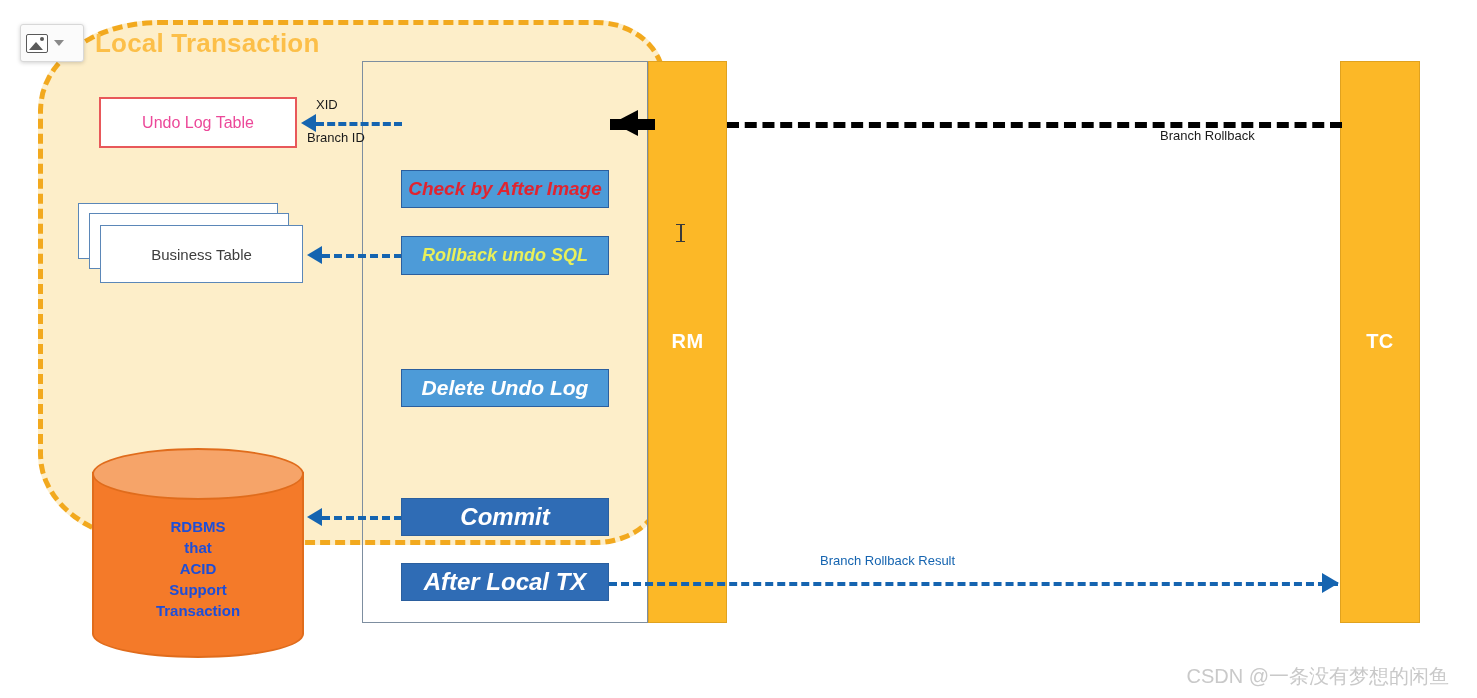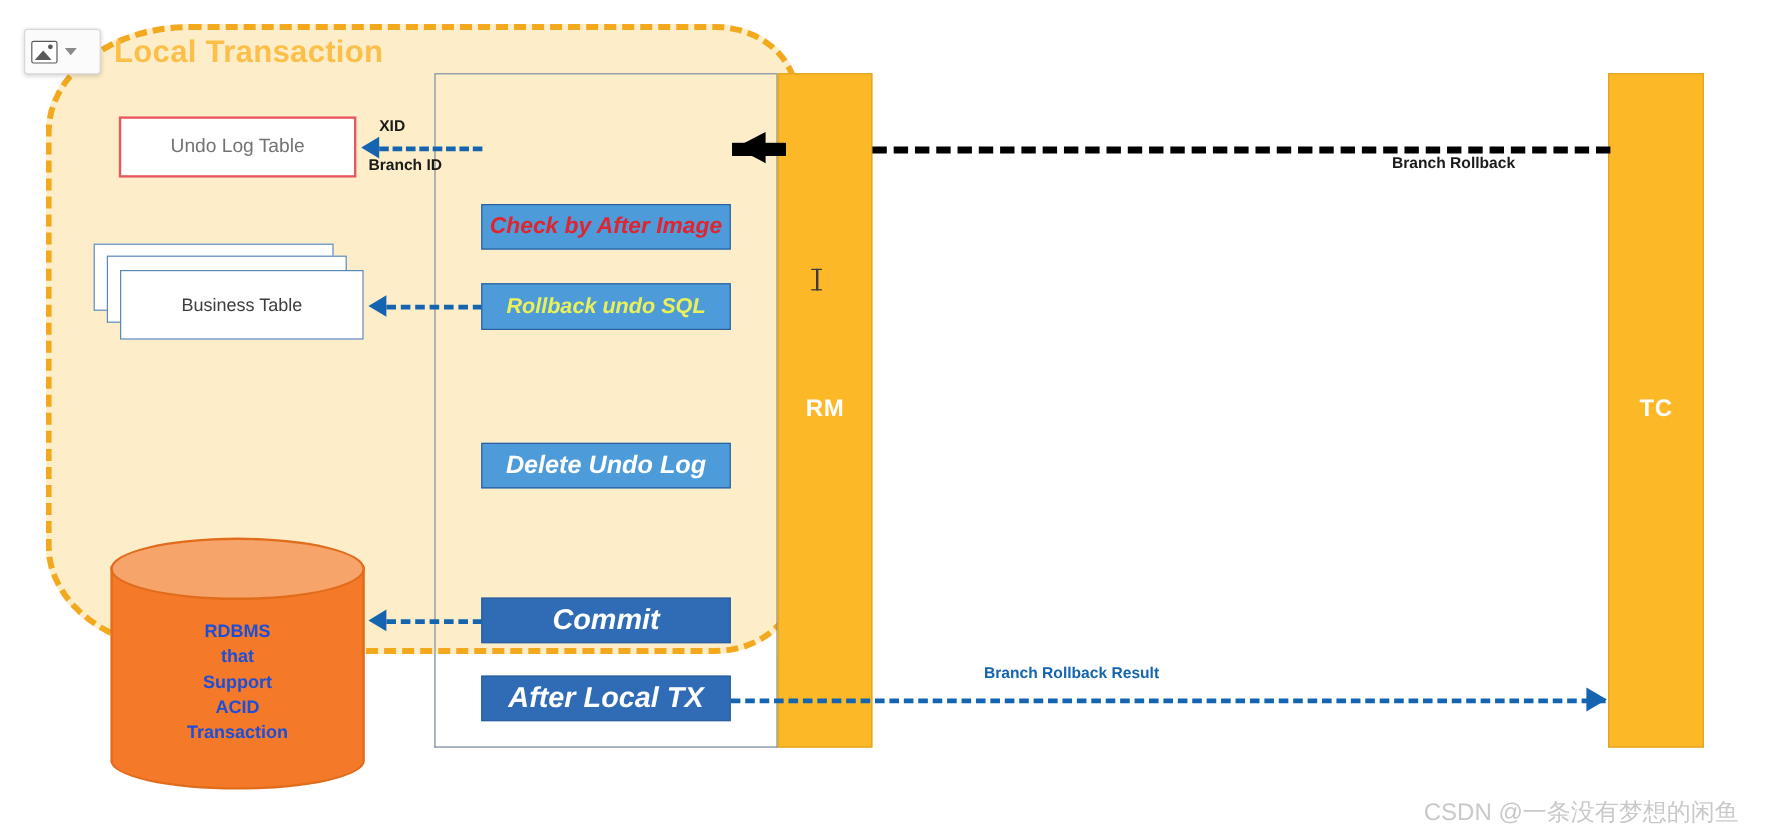--- a/index.html
+++ b/index.html
@@ -54,21 +54,21 @@
   #rm-bar{left:648px;top:61px;width:79px;height:562px;}
   #rm-bar span{position:absolute;top:268px;}
   #tc-bar{left:1340px;top:61px;width:80px;height:562px;}
   #tc-bar span{position:absolute;top:268px;}
 
   
   .undo-log-table{
     position:absolute;left:99px;top:97px;width:198px;height:51px;
     background:#ffffff;border:2px solid #e8585a;box-sizing:border-box;
     display:flex;align-items:center;justify-content:center;
-    color:#737373;font-size:16px;
+    color:#ec4899;font-size:16px;
   }
 
   
   .biz-stack{position:absolute;left:78px;top:203px;width:226px;height:82px;padding-left:16px;}
   .biz-card{
     position:absolute;background:#ffffff;border:1.5px solid #5b87b8;
     box-sizing:border-box;width:200px;height:56px;
   }
   .biz-c1{left:0px;top:0px;}
   .biz-c2{left:11px;top:10px;}
@@ -123,21 +123,21 @@
     border-top:9px solid transparent;border-bottom:9px solid transparent;
     border-right:15px solid #1564b0;
   }
   .arrow-left.black{border-right-color:#000000;border-top-width:13px;border-bottom-width:13px;border-right-width:25px;}
   .arrow-right{
     position:absolute;width:0;height:0;
     border-top:10px solid transparent;border-bottom:10px solid transparent;
     border-left:17px solid #1564b0;
   }
 
-  .conn-label{position:absolute;font-size:13px;font-weight:bold;white-space:nowrap;}
+  .conn-label{position:absolute;font-size:13px;font-weight:normal;white-space:nowrap;}
   .conn-label.blk{color:#1a1a1a;}
   .conn-label.blu{color:#1564b0;}
 
   
   .img-toolbar{
     position:absolute;left:20px;top:24px;width:64px;height:38px;
     background:#fbfbfb;border:1px solid #d8d8d8;border-radius:3px;
     box-shadow:0 1px 4px rgba(0,0,0,.18);
     display:flex;align-items:center;gap:6px;padding:0 5px;box-sizing:border-box;
     z-index:40;
@@ -204,22 +204,22 @@
 
   <div class="hline blue-dash" style="left:322px;top:254px;width:80px;"></div>
   <div class="arrow-left" style="left:307px;top:246px;"></div>
 
   <div class="cyl">
     <div class="cyl-body"></div>
     <div class="cyl-top"></div>
     <div class="cyl-label">
       <div>RDBMS</div>
       <div>that</div>
+      <div>ACID</div>
       <div>Support</div>
-      <div>ACID</div>
       <div>Transaction</div>
     </div>
   </div>
 
   <div class="hline blue-dash" style="left:322px;top:516px;width:80px;"></div>
   <div class="arrow-left" style="left:307px;top:508px;"></div>
 
   <div class="act light red" id="act-check">Check by After Image</div>
   <div class="act light yel" id="act-exec">Rollback undo SQL</div>
   <div class="act light wht" id="act-delete">Delete Undo Log</div>

